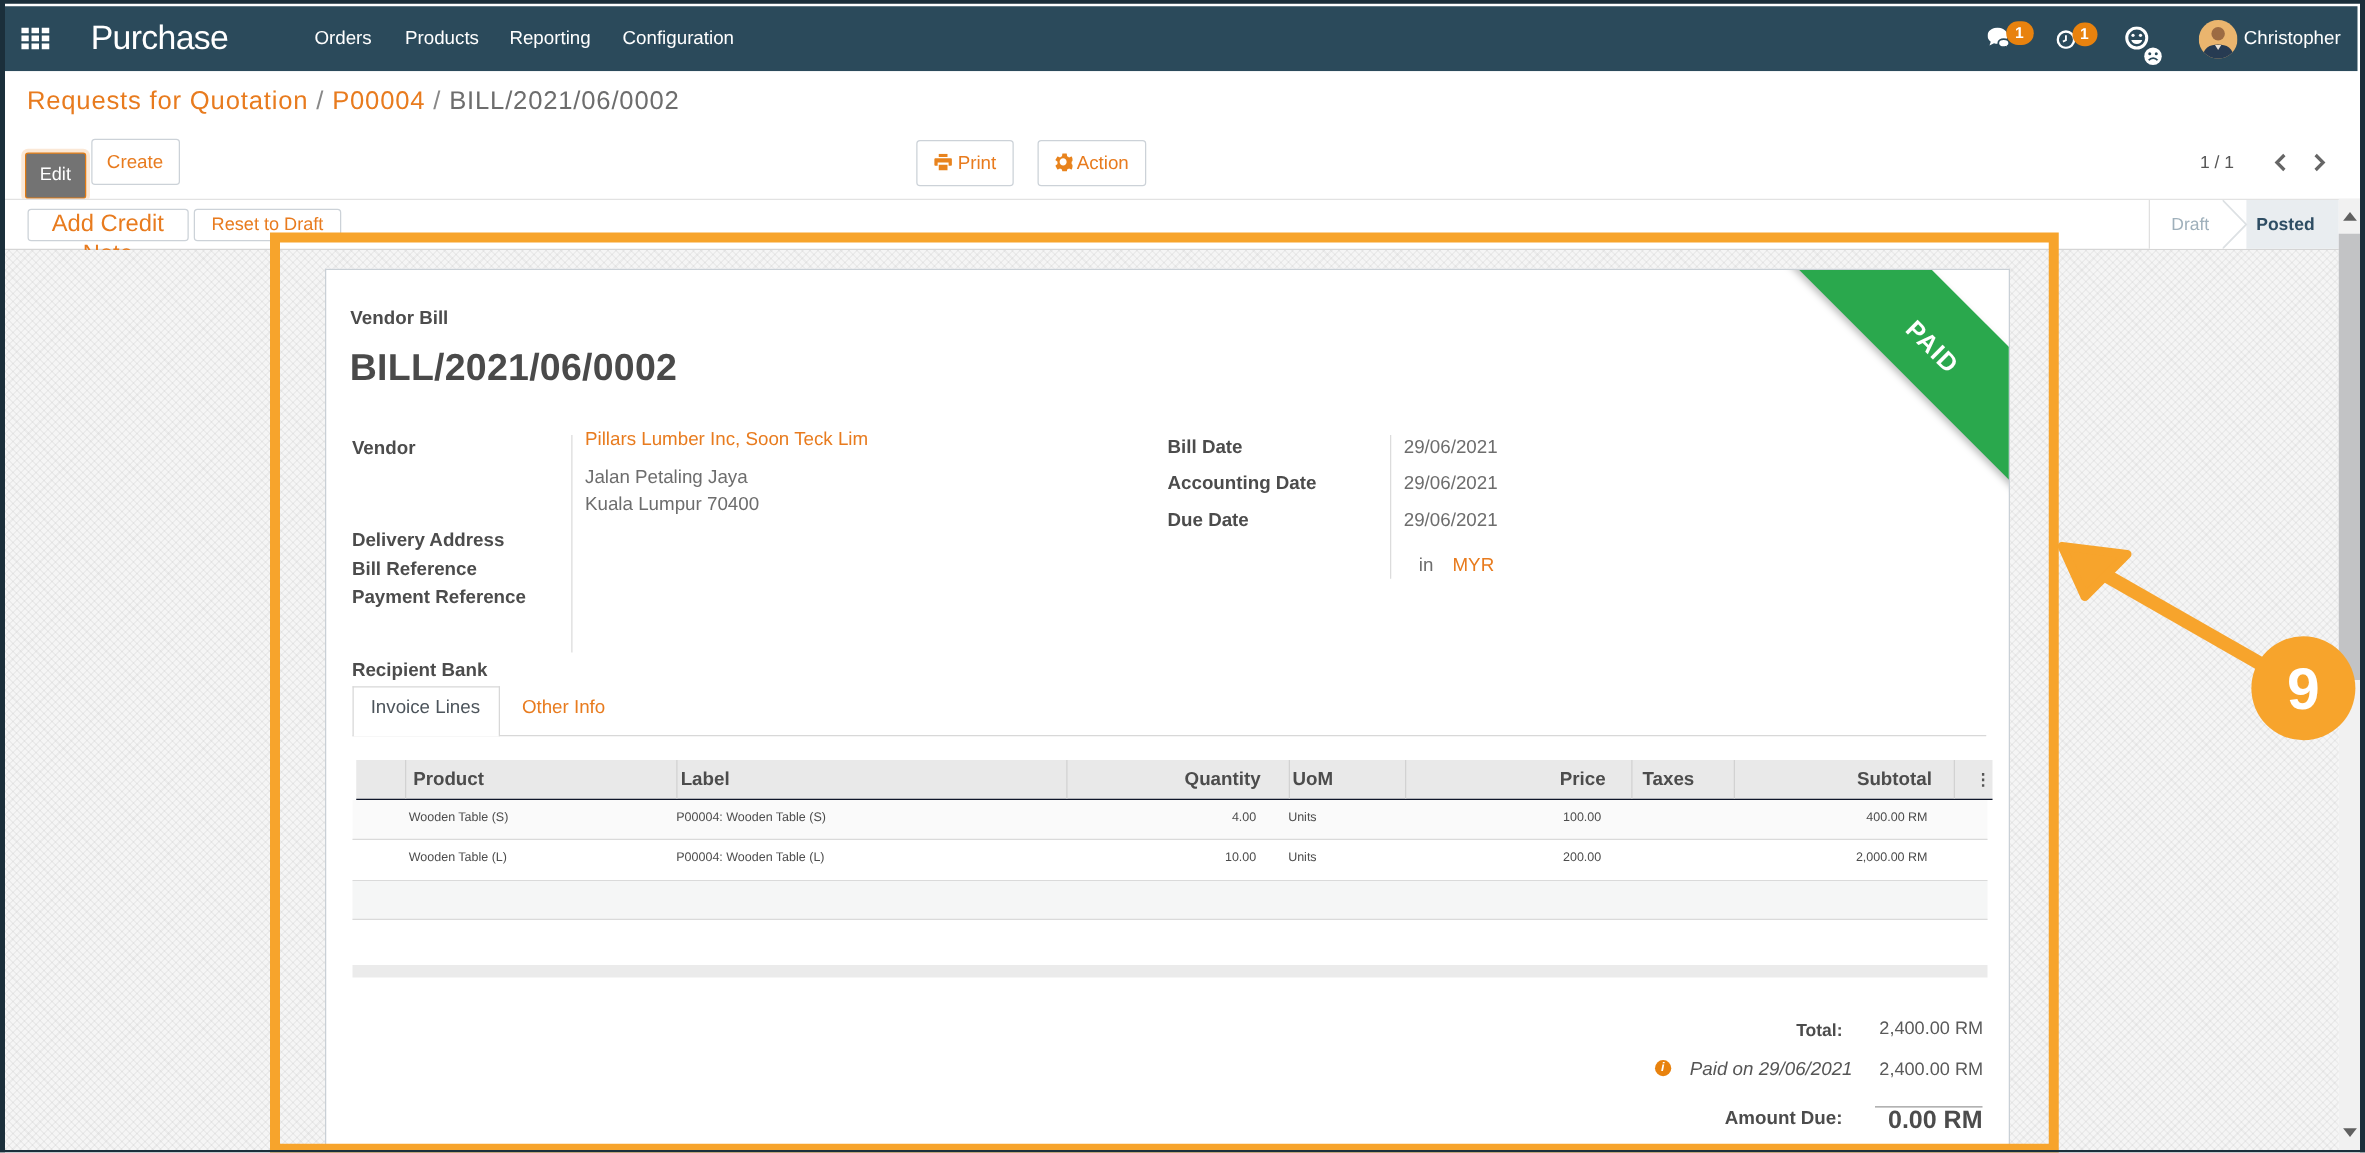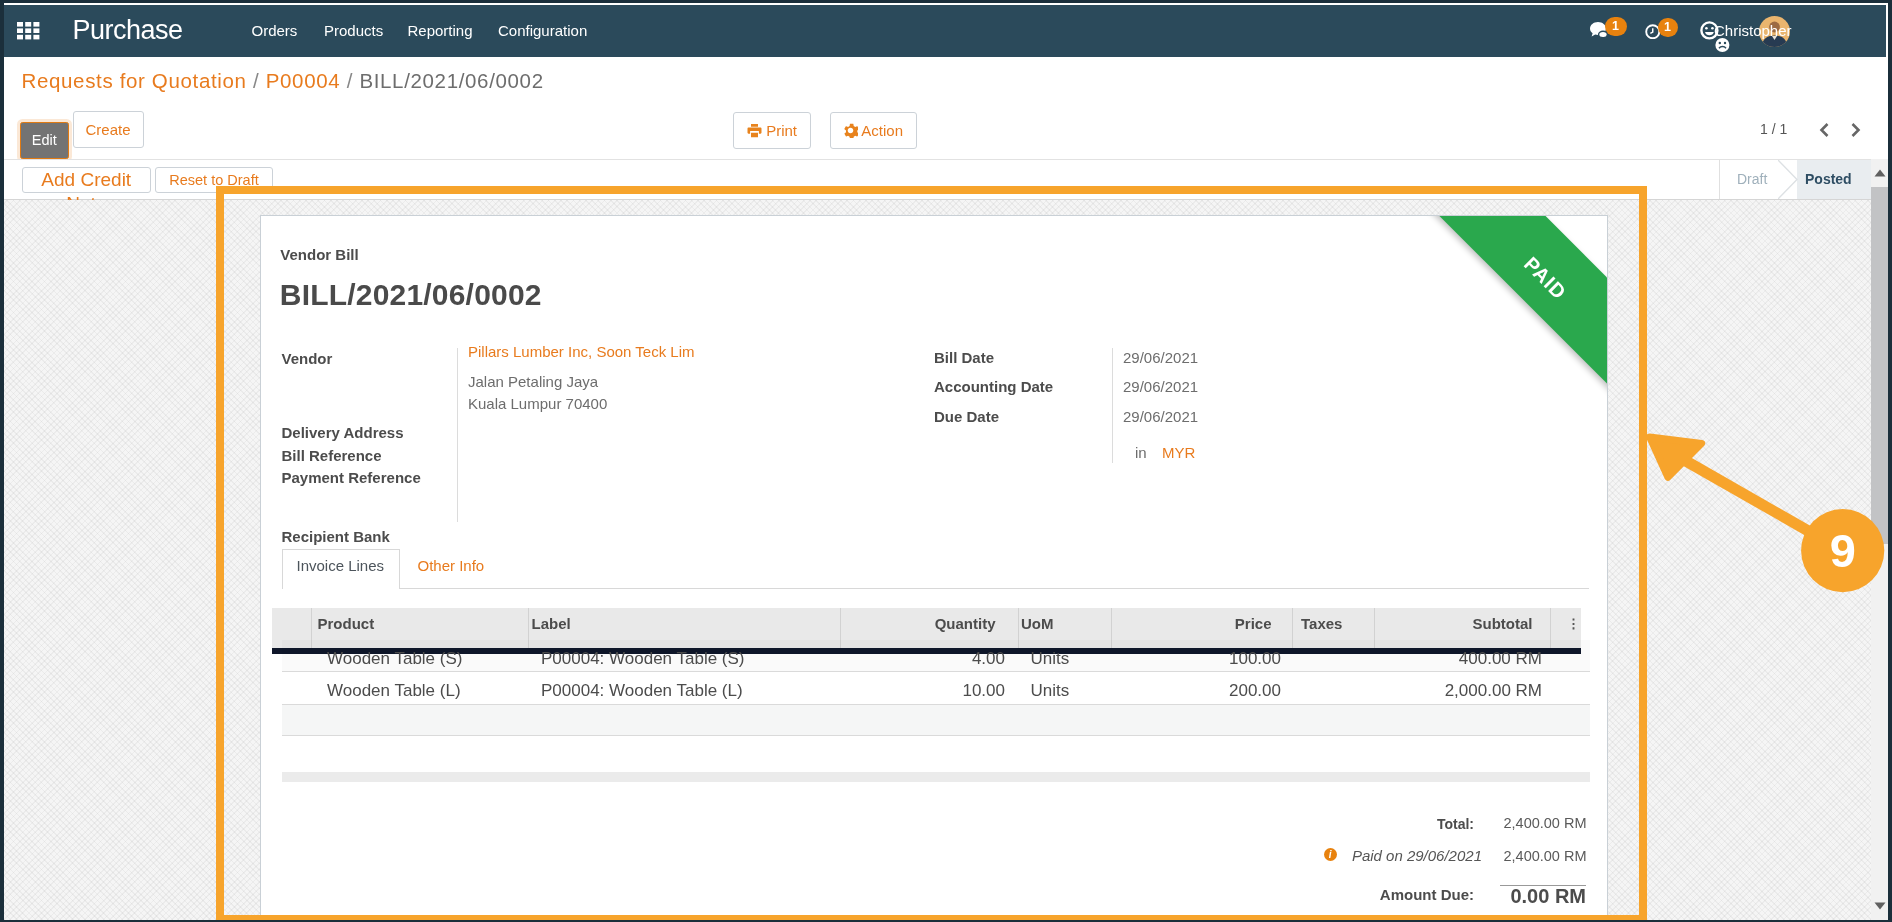--- a/index.html
+++ b/index.html
@@ -25,21 +25,21 @@
 #sbar { left:1871px; top:158.5px; width:17.2px; height:761.5px; background:#f1f1f1; z-index:20; }
 #sthumb { left:1871px; top:186.5px; width:17.2px; height:357px; background:#c2c3c5; z-index:21; }
 
 #sheet { left:260px; top:215px; width:1348px; height:705px; background:#fff; border:1px solid #c9d0d6; border-bottom:none; }
 .lbl { position:absolute; font-size:15px; font-weight:bold; color:#4c4c4c; }
 .val { position:absolute; font-size:15px; color:#6d6d6d; }
 .orange { color:#e87b1e; }
 .btn { position:absolute; background:#fff; border:1px solid #ccd2d8; border-radius:3px; font-size:15px; color:#e87b1e; text-align:center; }
 
 .th { position:absolute; font-size:15px; font-weight:bold; color:#4c4c4c; top:7px; }
-.td { position:absolute; font-size:17px; color:#4c4c4c; top:8.5px; }
+.td { position:absolute; font-size:10px; color:#4c4c4c; top:8.5px; }
 .sep { position:absolute; top:0; width:1px; height:100%; background:#d2d2d2; }
 </style>
 </head>
 <body>
 
 <div id="nav" class="abs">
   <svg class="abs" style="left:12.5px; top:17px;" width="26" height="18">
     <g fill="#fff">
       <rect x="0" y="0" width="6" height="4.6"></rect>
         <rect x="8.2" y="0" width="6" height="4.6"></rect>
@@ -87,21 +87,21 @@
           <circle cx="15.5" cy="15.5" r="15.5"></circle>
         </clipPath>
       </defs>
     <g clip-path="url(#avc)">
       <rect width="31" height="31" fill="#eab56e"></rect>
       <circle cx="15.5" cy="11" r="5.4" fill="#9c6b43"></circle>
       <path d="M3 31 C3 22 9 19.5 15.5 19.5 C22 19.5 28 22 28 31 Z" fill="#273b52"></path>
       <path d="M13 20 L15.5 24 L18 20 Z" fill="#e8e2d8"></path>
     </g>
   </svg>
-  <div class="abs" style="left:1710px; top:0; height:51.5px; line-height:51.5px; color:#fff; font-size:15px;">Christopher</div>
+  <div class="abs" style="left:1791px; top:0; height:51.5px; line-height:51.5px; color:#fff; font-size:15px;">Christopher</div>
 </div>
 
 <div id="cp" class="abs">
   <div class="abs" style="left:17.5px; top:12.5px; font-size:20.5px; letter-spacing:0.65px;">
     <span class="orange">Requests for Quotation</span> <span style="color:#888;">/</span> <span class="orange">P00004</span> <span style="color:#888;">/</span> <span style="color:#6d6d6d;">BILL/2021/06/0002</span>
   </div>
   <div class="abs" style="left:16px; top:65px; width:48.5px; height:37px; background:#737373; border:1px solid #e07a12; border-radius:2.5px; box-shadow:0 0 0 3px rgba(233,130,30,0.18); color:#fff; font-size:14.5px; text-align:center; line-height:35px;">Edit</div>
   <div class="btn" style="left:68.5px; top:54.5px; width:71px; height:37px; line-height:35px;">Create</div>
   <div class="btn" style="left:729px; top:55px; width:78px; height:37px; line-height:35px;">
     <svg style="vertical-align:-2px;" width="15" height="14" viewBox="0 0 512 512">
@@ -169,21 +169,21 @@
   <div class="val" style="left:862px; top:161.9px;">29/06/2021</div>
   <div class="val" style="left:862px; top:191.7px;">29/06/2021</div>
   <div class="val" style="left:874px; top:227.8px;">in</div>
   <div class="val orange" style="left:901px; top:227.8px;">MYR</div>
 
   <div class="abs" style="left:21px; top:333px; width:118px; height:39.5px; background:#fff; border:1px solid #d8d8d8; border-bottom:none; z-index:2;"></div>
   <div class="abs" style="left:35.5px; top:341.3px; font-size:15px; color:#4c545b; z-index:3;">Invoice Lines</div>
   <div class="abs" style="left:156.5px; top:341.3px; font-size:15px; color:#e87b1e;">Other Info</div>
   <div class="abs" style="left:20.5px; top:371.5px; width:1307.5px; height:1px; background:#d8d8d8;"></div>
 
-  <div class="abs" style="left:11px; top:391.5px; width:1308.5px; height:46px; background:#e9e9e9; border-bottom:6px solid #0f172a;">
+  <div class="abs" style="left:24px; top:391.5px; width:1308.5px; height:32px; background:#e9e9e9; border-bottom:1px solid #0f172a;">
     <div class="sep" style="left:38.5px;"></div>
     <div class="sep" style="left:255.5px;"></div>
     <div class="sep" style="left:568px;"></div>
     <div class="sep" style="left:746px;"></div>
     <div class="sep" style="left:838.5px;"></div>
     <div class="sep" style="left:1019.5px;"></div>
     <div class="sep" style="left:1102px;"></div>
     <div class="sep" style="left:1278px;"></div>
     <div class="th" style="left:45.5px;">Product</div>
     <div class="th" style="left:259.5px;">Label</div>

